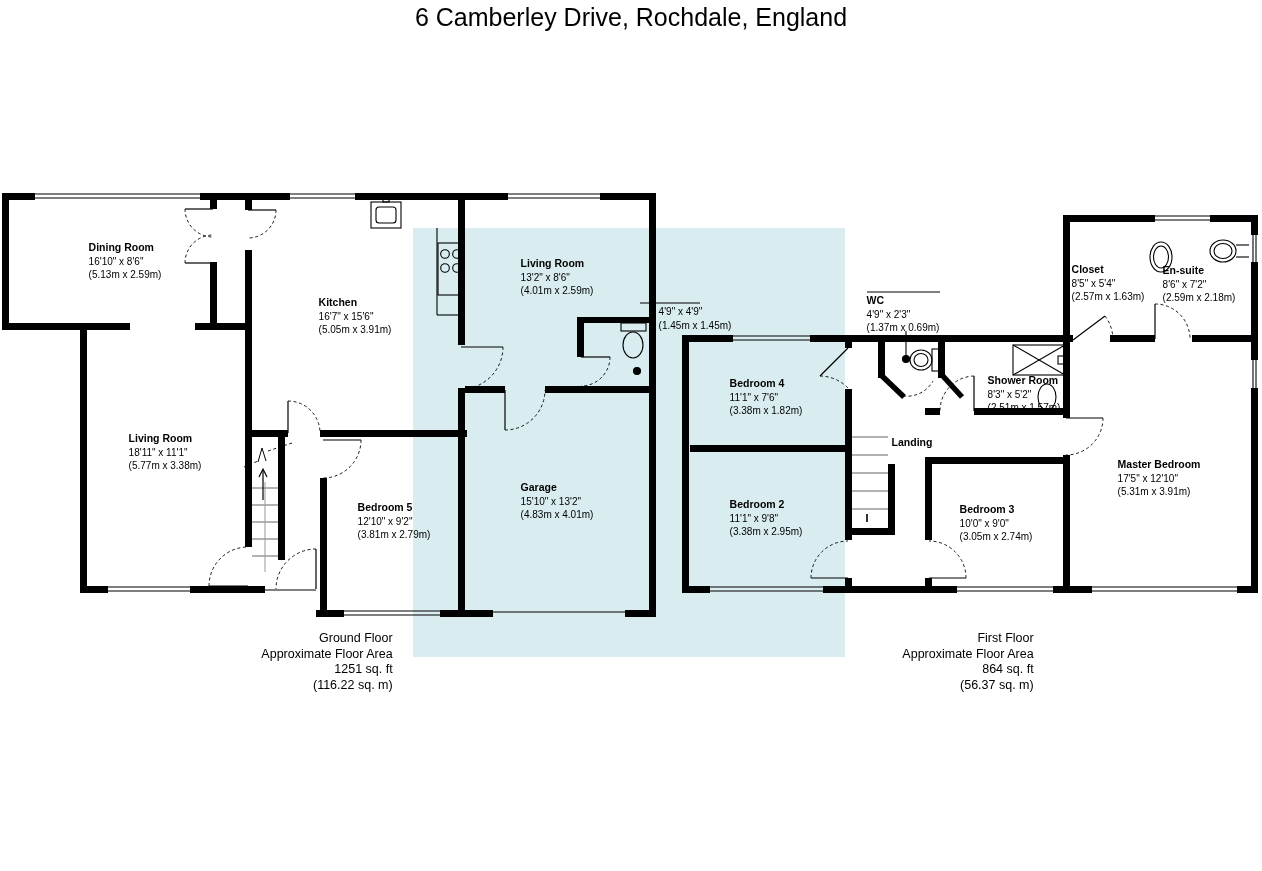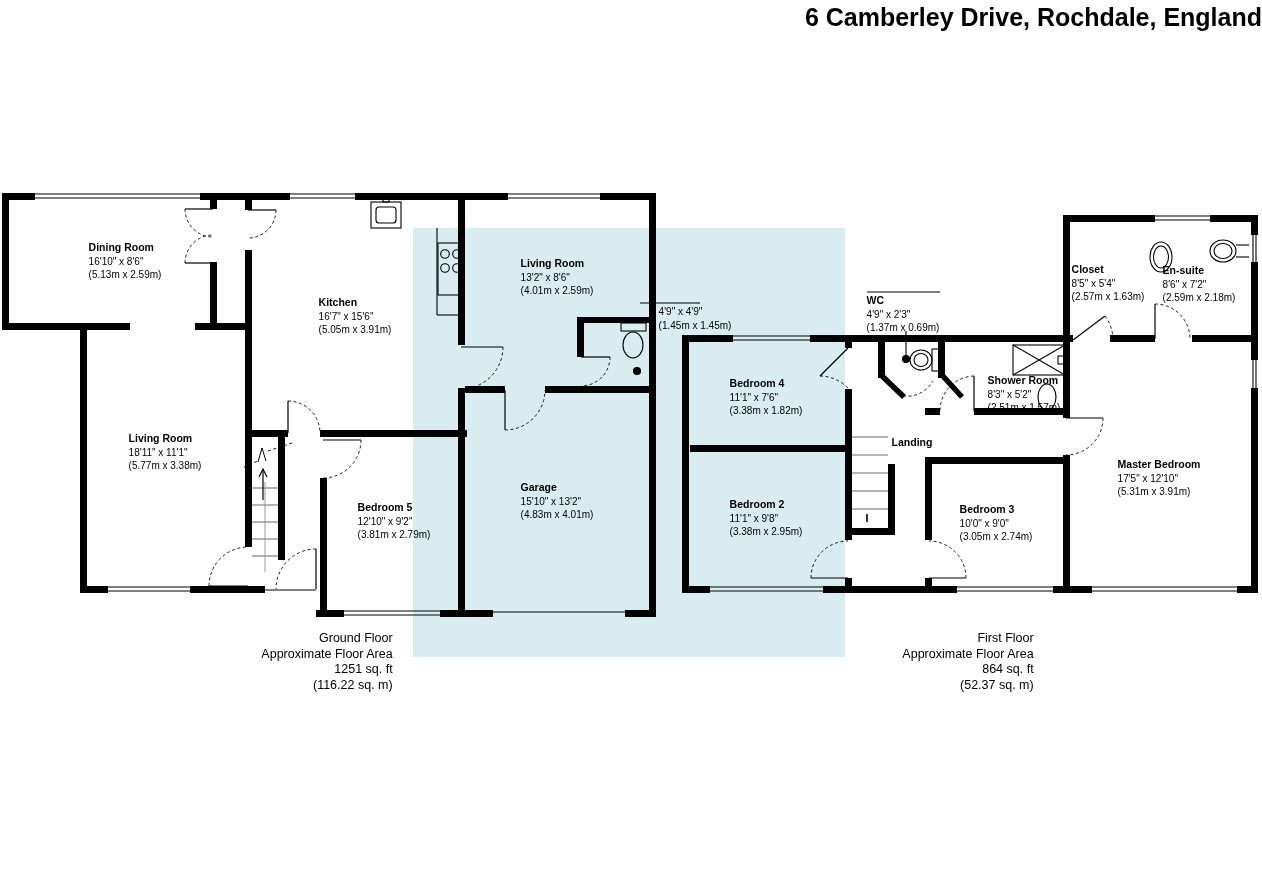--- a/index.html
+++ b/index.html
@@ -1,19 +1,19 @@
 <!DOCTYPE html>
 <html><head>
 <meta charset="utf-8">
 <style>
   html,body{margin:0;padding:0;background:#fff}
   #canvas{position:relative;width:1262px;height:871px;background:#fff;overflow:hidden;
           font-family:"Liberation Sans","DejaVu Sans",sans-serif;color:#000}
-  .title{position:absolute;top:3px;left:0;width:100%;text-align:right;
-         font-size:25px;font-weight:bold;z-index:6}
+  .title{position:absolute;top:3px;left:0;width:100%;text-align:center;
+         font-size:25px;font-weight:normal;z-index:6}
   .total{position:absolute;top:842px;left:0;width:100%;text-align:center;font-size:19.5px;z-index:6}
   .cyanbg{position:absolute;left:413px;top:228px;width:432px;height:429px;background:#d9edf0;z-index:1}
   .wm-brand{position:absolute;left:640px;top:350px;transform:translateX(-50%);
             font-size:112px;font-weight:bold;line-height:1;letter-spacing:3px;
             color:rgba(136,133,170,0.40);z-index:2;white-space:nowrap}
   .wm-city{position:absolute;left:643px;top:512px;transform:translateX(-50%);
            font-family:"DejaVu Serif","Liberation Serif",serif;font-size:45px;line-height:1;
            letter-spacing:3px;color:rgba(136,133,170,0.33);z-index:2;white-space:nowrap}
   svg.plan{position:absolute;left:0;top:0;z-index:3}
   .rlabel{position:absolute;transform:translateX(-50%);font-size:10px;
@@ -333,16 +333,16 @@
   <div class="fsum" style="left:327px;top:631px">
     <div>Ground Floor</div>
     <div>Approximate Floor Area</div>
     <div>1251 sq. ft</div>
     <div>(116.22 sq. m)</div>
   </div>
   <div class="fsum" style="left:968px;top:631px">
     <div>First Floor</div>
     <div>Approximate Floor Area</div>
     <div>864 sq. ft</div>
-    <div>(52.37 sq. m)</div>
+    <div>(56.37 sq. m)</div>
   </div>
 
 </div>
 
 </body></html>

